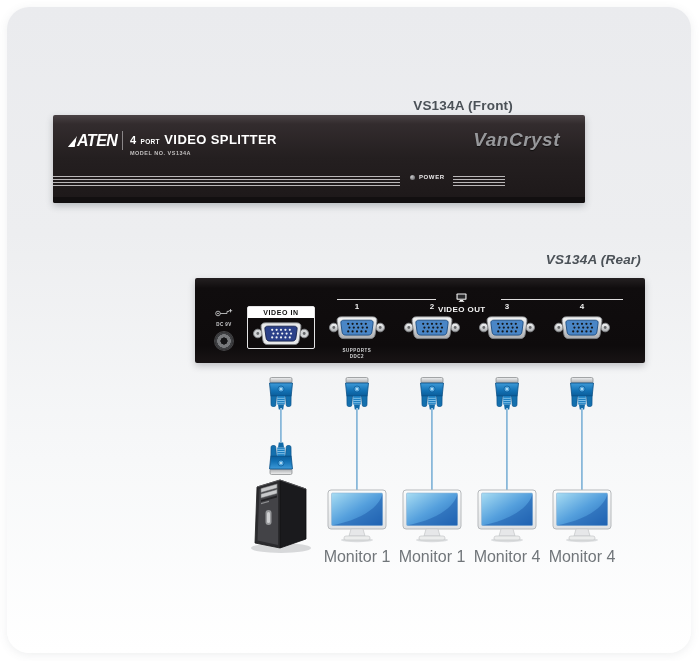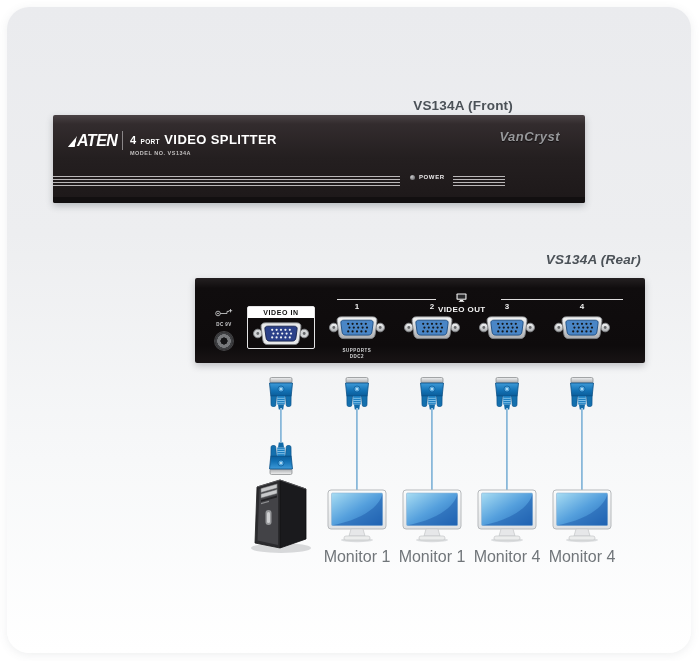--- a/index.html
+++ b/index.html
@@ -21,21 +21,21 @@
   .aten-logo{position:absolute;left:16px;top:17px;color:#ffffff;font-weight:bold;font-style:italic;
     font-size:16px;letter-spacing:-0.5px;display:flex;align-items:center;}
   .aten-wedge{display:inline-block;width:7px;height:11px;margin-right:1px;
     background:#ffffff;clip-path:polygon(0 100%,100% 0,100% 100%);transform:skewX(-12deg);}
   .fp-sep{position:absolute;left:69px;top:16px;width:1px;height:19px;background:#8a8688;}
   .fp-title{position:absolute;left:77px;top:15px;color:#ffffff;white-space:nowrap;}
   .t-num{font-size:11px;font-weight:bold;}
   .t-port{font-size:6.5px;font-weight:bold;letter-spacing:0.3px;}
   .t-rest{font-size:13px;font-weight:bold;letter-spacing:0.4px;}
   .fp-model{font-size:5.5px;color:#c2bfbf;letter-spacing:0.5px;margin-top:2px;font-weight:bold;}
-  .vancryst{position:absolute;right:25px;top:14px;font-size:13px;font-weight:bold;font-style:italic;
+  .vancryst{position:absolute;right:25px;top:14px;font-size:19px;font-weight:bold;font-style:italic;
     color:#97989b;letter-spacing:0.5px;text-shadow:0 1px 1px rgba(0,0,0,0.6);text-align:center;}
   .stripe{position:absolute;top:61px;height:10px;
     background:repeating-linear-gradient(to bottom,#bbb8b9 0 1px,rgba(0,0,0,0) 1px 3px);}
   .stripe.left{left:0;width:347px;}
   .stripe.right{left:400px;width:52px;}
   .power{position:absolute;left:357px;top:59px;display:flex;align-items:center;gap:4px;}
   .led{width:5px;height:5px;border-radius:50%;
     background:radial-gradient(circle at 35% 35%,#c9c9cb,#77777a 70%);}
   .power-label{font-size:6px;font-weight:bold;color:#eceaeb;letter-spacing:0.6px;}
 

